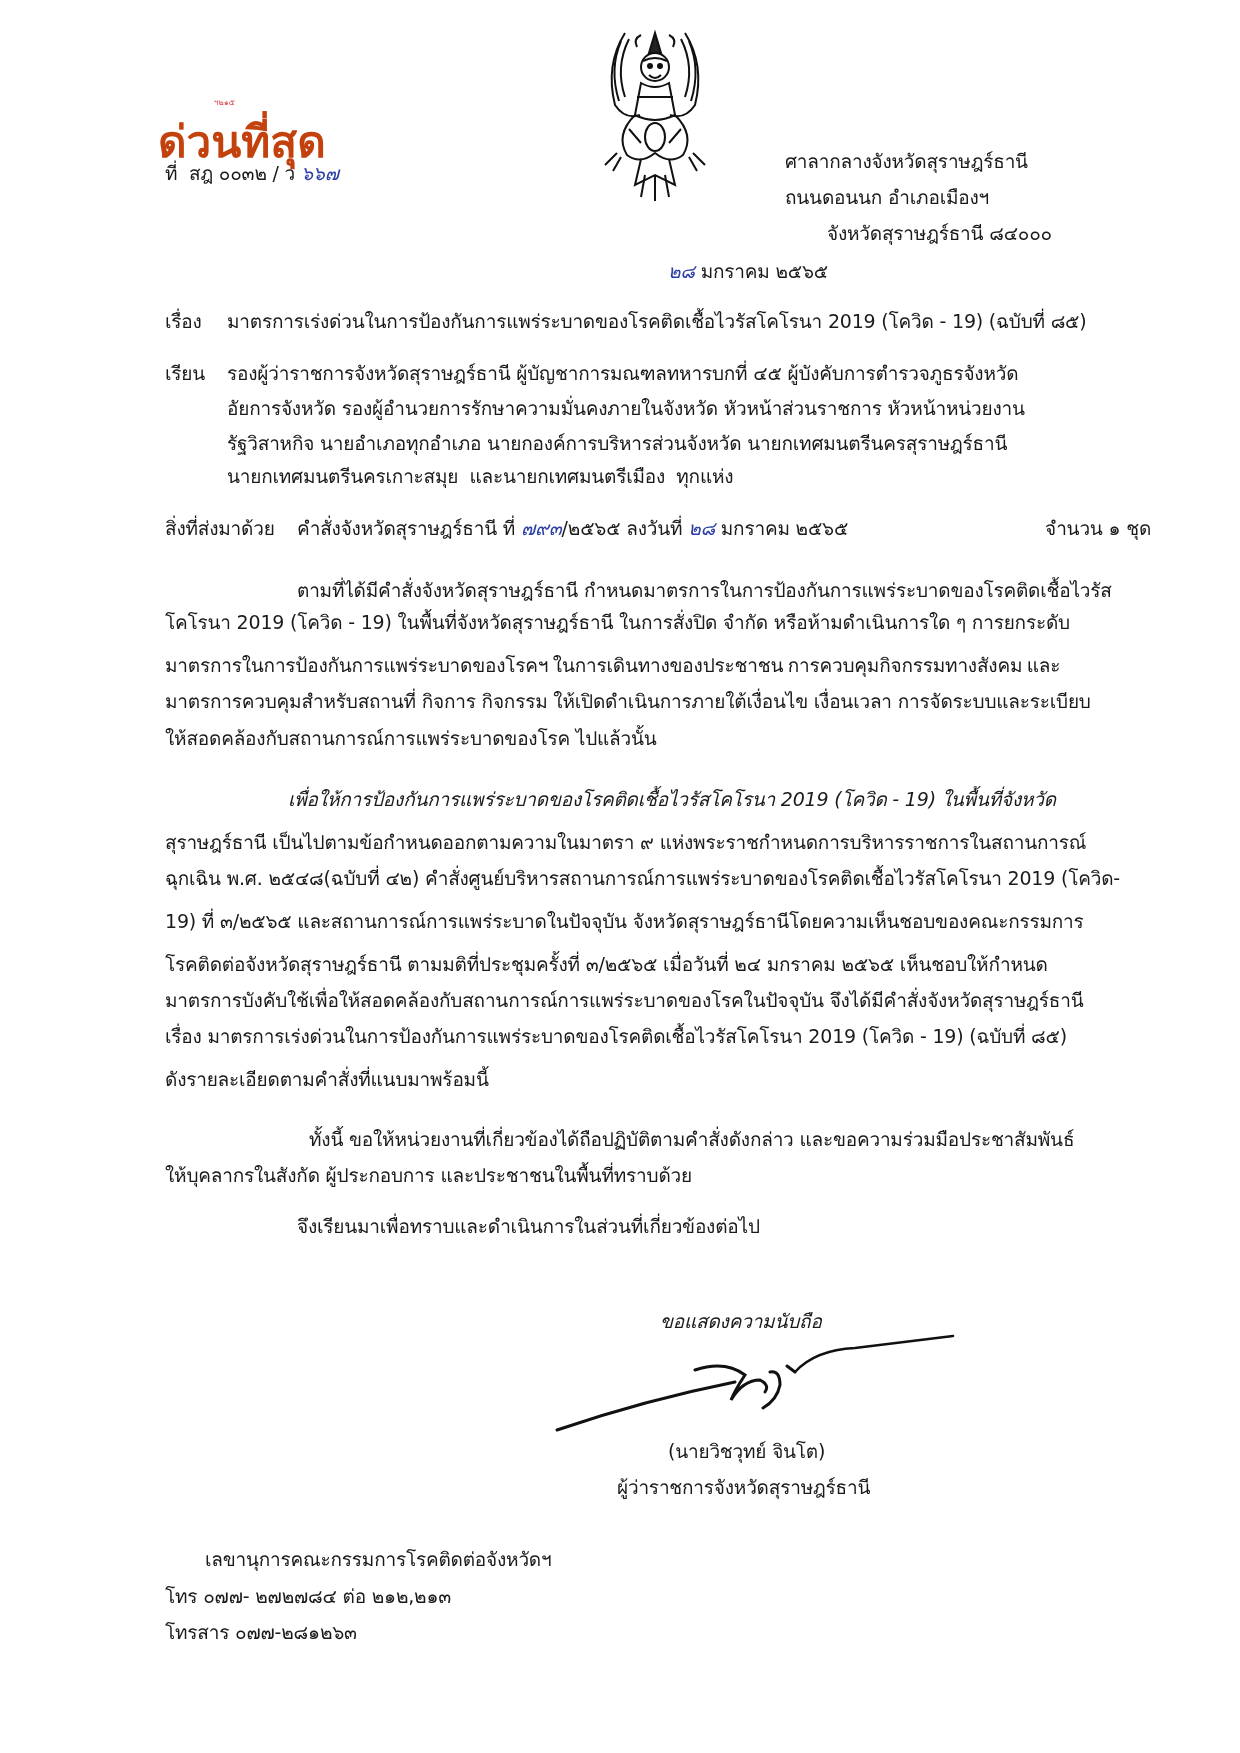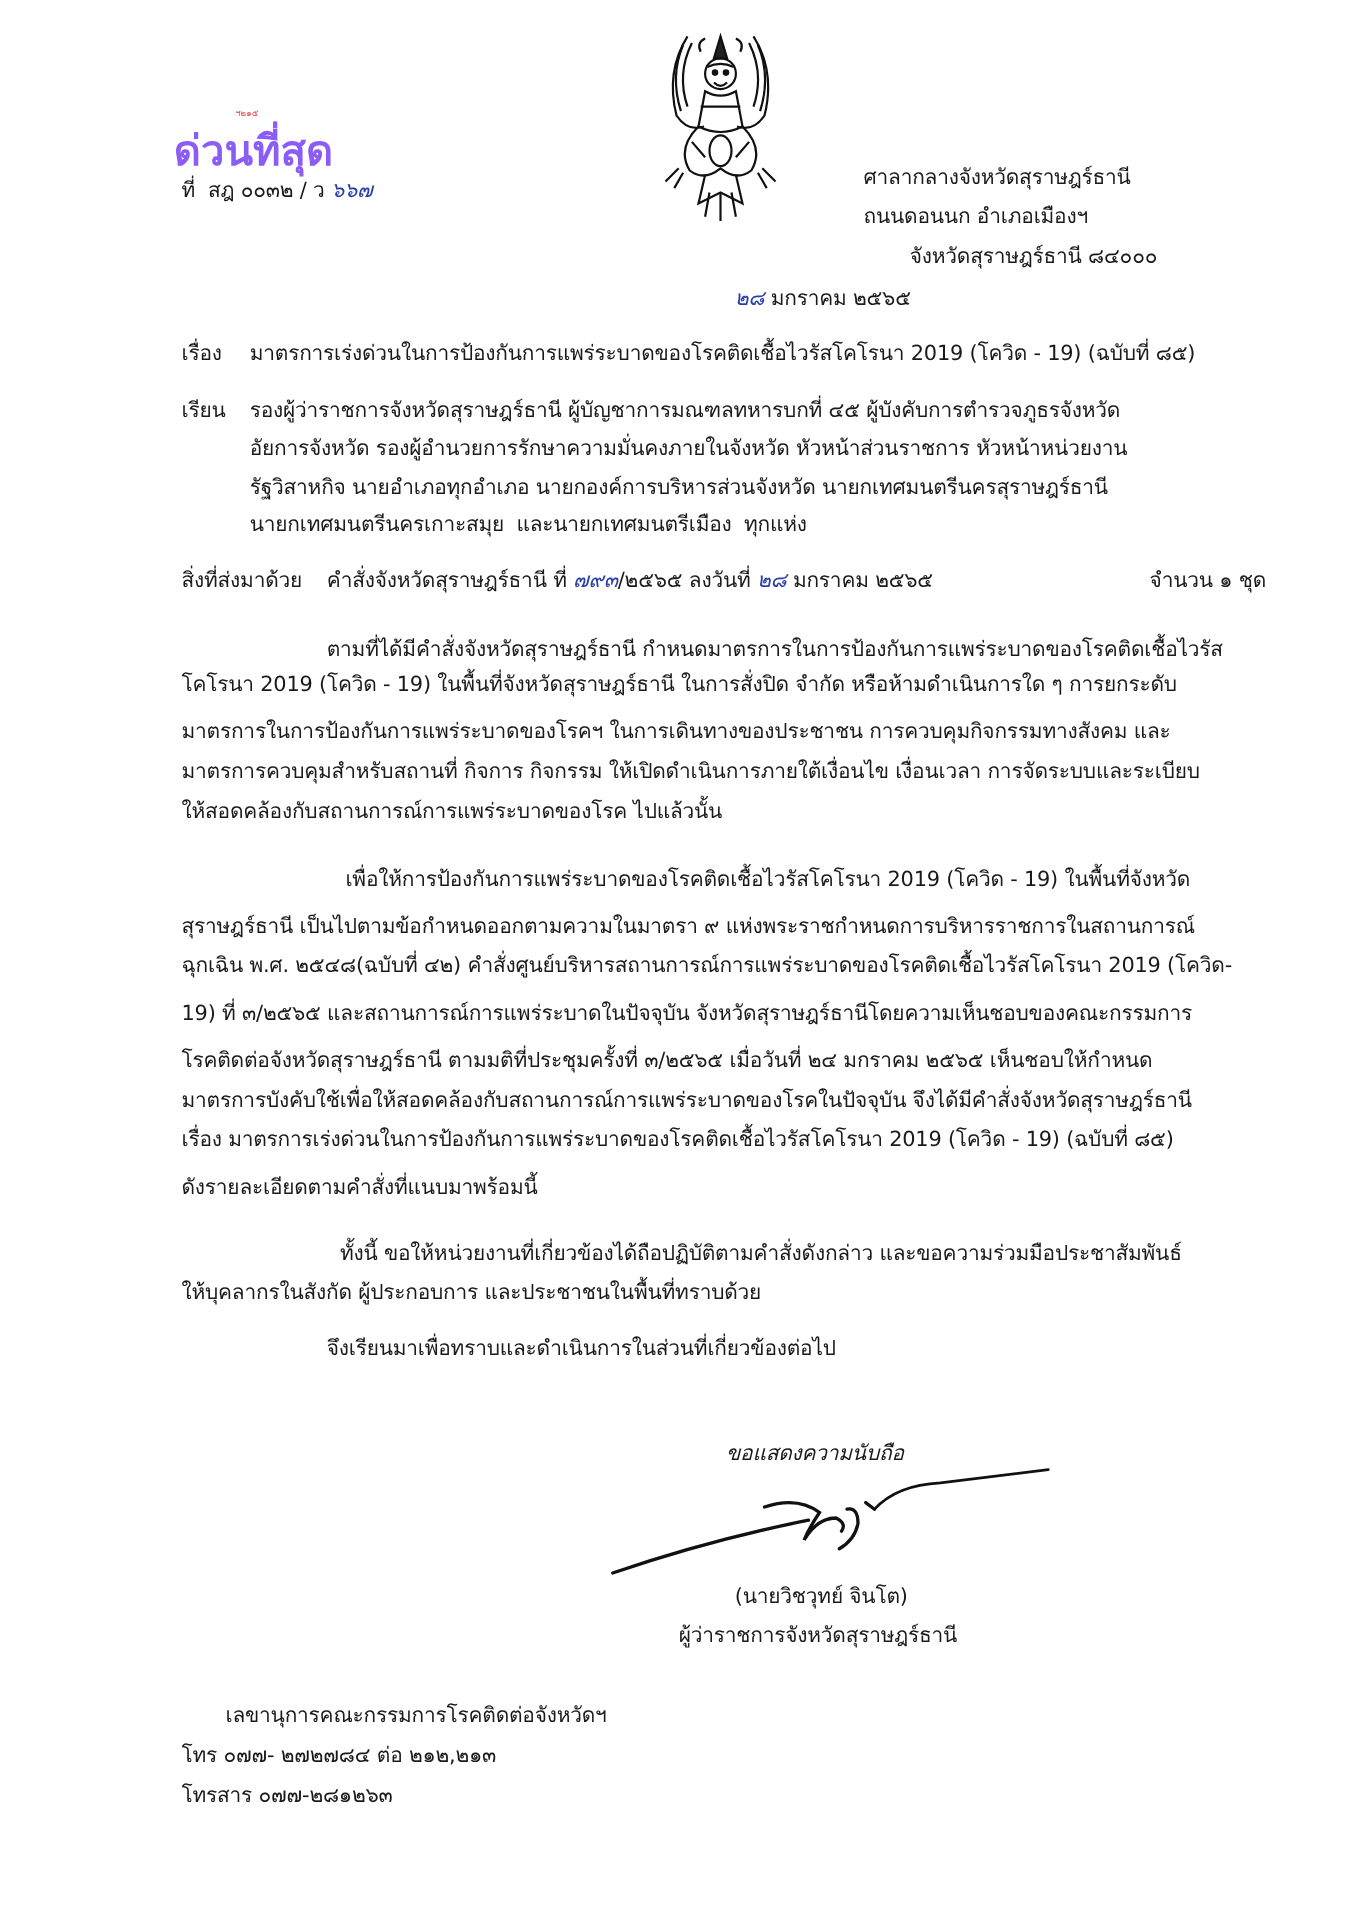--- a/index.html
+++ b/index.html
@@ -1,21 +1,21 @@
 <!DOCTYPE html>
 <html><head>
   <meta charset="utf-8">
   <style>
     html, body { margin: 0; padding: 0; background: #ffffff; }
     body { width: 1240px; height: 1753px; position: relative; overflow: hidden;
            font-family: "DejaVu Sans", "Liberation Sans", sans-serif; color: #1a1a1a; }
     .abs { position: absolute; white-space: nowrap; }
     .txt { font-size: 19px; line-height: 1; letter-spacing: -0.2px; }
     .hand { color: #2b3fa6; font-style: italic; }
-    .stamp { color: #8b5cf6; font-weight: bold; font-size: 38px; letter-spacing: 0px;
+    .stamp { color: #c2410c; font-weight: bold; font-size: 44px; letter-spacing: 0px;
              font-family: "DejaVu Sans", sans-serif; }
     .stamp-small { color: #e0444e; font-size: 8px; }
     .garuda { position: absolute; left: 585px; left: 585px; top: 25px; width: 140px; height: 180px; }
   </style>
 </head>
 <body>
 
 <div class="abs stamp-small" style="left:214px; top:96px;">ฯ๒๑๕</div>
 <div class="abs stamp" style="left:158px; top:106px;">ด่วนที่สุด</div>
 
@@ -74,25 +74,25 @@
 <div class="abs txt" style="left:297px; top:519px;">
   <span>คำสั่งจังหวัดสุราษฎร์ธานี ที่</span>
   <span class="hand">๗๙๓</span><span>/๒๕๖๕ ลงวันที่</span>
   <span class="hand">๒๘</span>
   <span>มกราคม ๒๕๖๕</span>
 </div>
 <div class="abs txt" style="left:1045px; top:519px;">จำนวน ๑ ชุด</div>
 
 <div class="abs txt" style="left:297px; top:562px;margin-top:19px;">ตามที่ได้มีคำสั่งจังหวัดสุราษฎร์ธานี กำหนดมาตรการในการป้องกันการแพร่ระบาดของโรคติดเชื้อไวรัส</div>
 <div class="abs txt" style="left:165px; top:613px;">โคโรนา 2019 (โควิด - 19) ในพื้นที่จังหวัดสุราษฎร์ธานี ในการสั่งปิด จำกัด หรือห้ามดำเนินการใด ๆ การยกระดับ</div>
-<div class="abs txt" style="left:165px; top:656px;">มาตรการในการป้องกันการแพร่ระบาดของโรคฯ ในการเดินทางของประชาชน การควบคุมกิจกรรมทางสังคม และ</div>
+<div class="abs txt" style="left:165px; top:656px;font-family:Liberation Serif, serif;">มาตรการในการป้องกันการแพร่ระบาดของโรคฯ ในการเดินทางของประชาชน การควบคุมกิจกรรมทางสังคม และ</div>
 <div class="abs txt" style="left:165px; top:692px;">มาตรการควบคุมสำหรับสถานที่ กิจการ กิจกรรม ให้เปิดดำเนินการภายใต้เงื่อนไข เงื่อนเวลา  การจัดระบบและระเบียบ</div>
 <div class="abs txt" style="left:165px; top:729px;">ให้สอดคล้องกับสถานการณ์การแพร่ระบาดของโรค ไปแล้วนั้น</div>
 
-<div class="abs txt" style="left:314px; top:790px;">เพื่อให้การป้องกันการแพร่ระบาดของโรคติดเชื้อไวรัสโคโรนา 2019 (โควิด - 19) ในพื้นที่จังหวัด</div>
+<div class="abs txt" style="left:288px; top:790px;font-style:italic;">เพื่อให้การป้องกันการแพร่ระบาดของโรคติดเชื้อไวรัสโคโรนา 2019 (โควิด - 19) ในพื้นที่จังหวัด</div>
 <div class="abs txt" style="left:165px; top:833px;">สุราษฎร์ธานี เป็นไปตามข้อกำหนดออกตามความในมาตรา ๙ แห่งพระราชกำหนดการบริหารราชการในสถานการณ์</div>
 <div class="abs txt" style="left:165px; top:869px;">ฉุกเฉิน พ.ศ. ๒๕๔๘(ฉบับที่ ๔๒) คำสั่งศูนย์บริหารสถานการณ์การแพร่ระบาดของโรคติดเชื้อไวรัสโคโรนา 2019 (โควิด-</div>
 <div class="abs txt" style="left:165px; top:912px;">19) ที่ ๓/๒๕๖๕ และสถานการณ์การแพร่ระบาดในปัจจุบัน จังหวัดสุราษฎร์ธานีโดยความเห็นชอบของคณะกรรมการ</div>
 <div class="abs txt" style="left:165px; top:955px;">โรคติดต่อจังหวัดสุราษฎร์ธานี ตามมติที่ประชุมครั้งที่ ๓/๒๕๖๕ เมื่อวันที่ ๒๔ มกราคม ๒๕๖๕ เห็นชอบให้กำหนด</div>
 <div class="abs txt" style="left:165px; top:991px;">มาตรการบังคับใช้เพื่อให้สอดคล้องกับสถานการณ์การแพร่ระบาดของโรคในปัจจุบัน จึงได้มีคำสั่งจังหวัดสุราษฎร์ธานี</div>
 <div class="abs txt" style="left:165px; top:1027px;">เรื่อง มาตรการเร่งด่วนในการป้องกันการแพร่ระบาดของโรคติดเชื้อไวรัสโคโรนา 2019 (โควิด - 19) (ฉบับที่ ๘๕)</div>
 <div class="abs txt" style="left:165px; top:1070px;">ดังรายละเอียดตามคำสั่งที่แนบมาพร้อมนี้</div>
 
 <div class="abs txt" style="left:309px; top:1130px;text-align:center;">ทั้งนี้ ขอให้หน่วยงานที่เกี่ยวข้องได้ถือปฏิบัติตามคำสั่งดังกล่าว และขอความร่วมมือประชาสัมพันธ์</div>
 <div class="abs txt" style="left:165px; top:1166px;">ให้บุคลากรในสังกัด ผู้ประกอบการ และประชาชนในพื้นที่ทราบด้วย</div>

